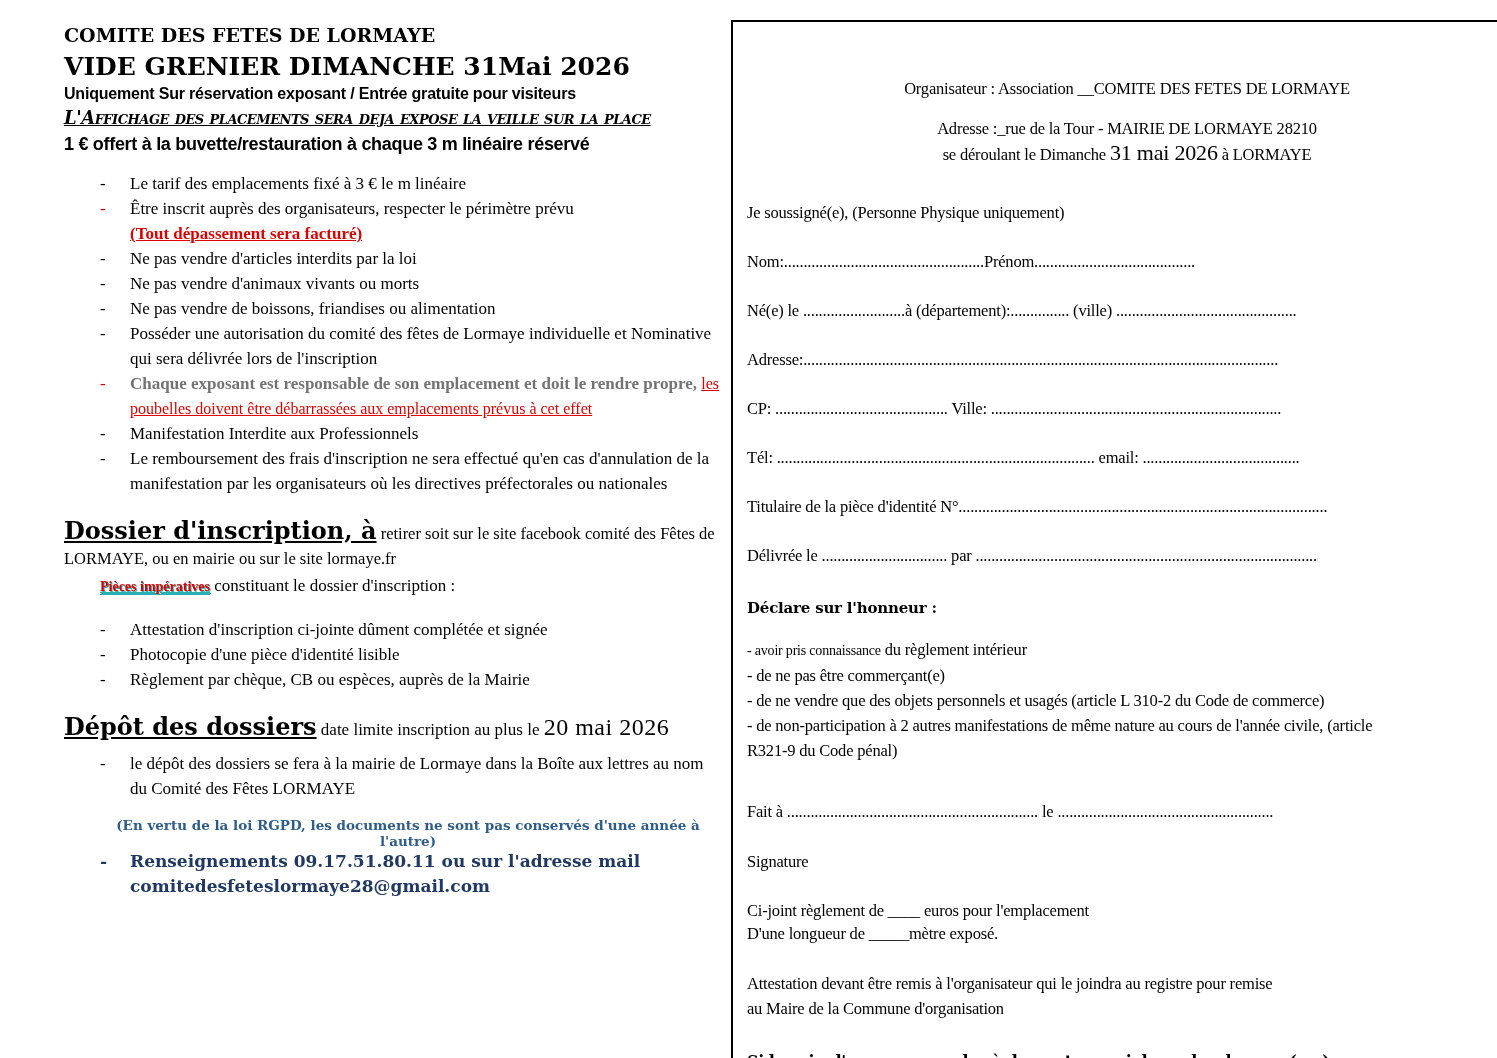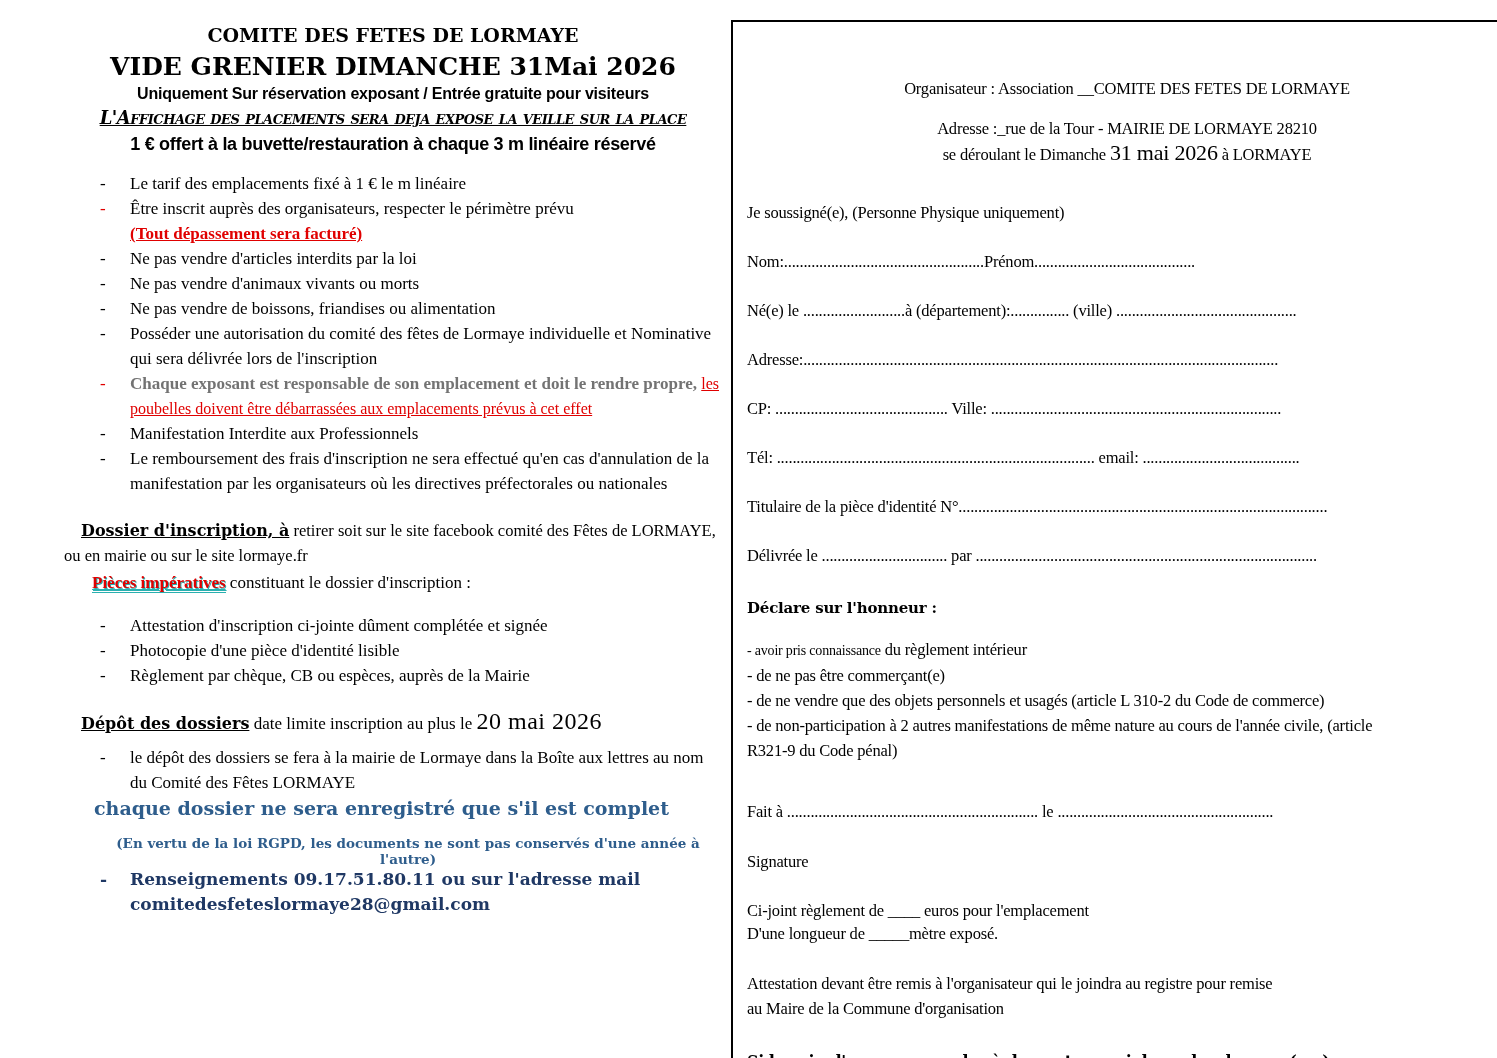--- a/index.html
+++ b/index.html
@@ -6,45 +6,46 @@
   body{
     width:1497px;height:1058px;position:relative;overflow:hidden;
     background:#ffffff;
     font-family:"Liberation Serif", serif;
     color:#000;
   }
   
   .left-col{
     position:absolute;left:64px;top:24px;width:658px;
   }
-  .c{text-align:center;}
+  .c{text-align:left;}
   .t1{font-family:"DejaVu Serif", serif;font-weight:bold;font-size:19px;margin:0 0 6px 0;}
   .t2{font-family:"DejaVu Serif", serif;font-weight:bold;font-size:25px;margin:0 0 4px 0;}
   .t3{font-family:"DejaVu Serif", serif;font-weight:bold;font-size:25px;margin:0 0 8px 0;}
   .t4{font-family:"Liberation Sans", sans-serif;font-weight:bold;font-size:16px;margin:0 0 4px 0;letter-spacing:-0.2px;}
   .t5{font-family:"DejaVu Serif", serif;font-weight:bold;font-style:italic;font-variant:small-caps;
       font-size:18px;text-decoration:underline;margin:0 0 6px 0;letter-spacing:-0.5px;}
   .t6{font-family:"Liberation Sans", sans-serif;font-weight:bold;font-size:18px;margin:0 0 0 0;letter-spacing:-0.3px;}
   .reglement-p{font-size:17.5px;margin:26px 0 0 0;}
   .head-u{font-family:"DejaVu Serif", serif;font-weight:bold;text-decoration:underline;font-size:17.5px;}
   .rules{list-style:none;margin:16px 0 0 0;padding:0 0 0 36px;font-size:17px;line-height:25px;}
   .rules li{position:relative;padding-left:30px;margin:0;}
   .rules li .dash{position:absolute;left:0;top:0;}
   .dash-red{color:#e00000;}
   .red-note{color:#e00000;font-weight:bold;text-decoration:underline;}
   .red-bold{color:#737373;font-weight:bold;}
   .red-underline{color:#e00000;text-decoration:underline;font-size:16px;}
   .dossier-p{font-size:16.5px;margin:22px 0 0 0;line-height:25px;}
-  .head-u2{font-family:"DejaVu Serif", serif;font-weight:bold;text-decoration:underline;font-size:16px;margin-left:17px;}
+  .head-u2{font-family:"DejaVu Serif", serif;font-weight:bold;text-decoration:underline;font-size:24px;}
   .pieces-p{font-size:17px;margin:2px 0 0 28px;line-height:25px;}
   .pieces-word{
-    color:#e00000;font-weight:bold;font-size:17px;
+    color:#e00000;font-weight:bold;font-size:14px;
     text-decoration:underline;text-decoration-color:#2ab0b0;
     text-shadow:1px 1px 0 #2ab0b0;
     border-bottom:1px solid #2ab0b0;
+    margin-left:8px;
   }
   .depot-p{font-size:17px;margin:20px 0 0 0;}
   .big-date{font-size:24px;letter-spacing:0.5px;}
   .depot-sub{font-family:"DejaVu Serif", serif;font-weight:bold;font-size:16.5px;margin:2px 0 0 0;}
   .blue-line{color:#2e5d8c;font-family:"DejaVu Serif", serif;font-weight:bold;font-size:19px;margin:2px 0 0 30px;}
   .rgpd{color:#2e5d8c;font-family:"DejaVu Serif", serif;font-weight:bold;font-size:13.5px;margin:16px 0 0 30px;text-align:center;}
   .navy{color:#1f3864;font-family:"DejaVu Serif", serif;font-weight:bold;}
   
   .panel{
     position:absolute;left:731px;top:20px;width:810px;height:1100px;
@@ -77,21 +78,21 @@
 <div class="left-col">
 
   <p class="t1 c">COMITE DES FETES DE LORMAYE</p>
   <p class="t2 c">VIDE GRENIER DIMANCHE 31Mai 2026</p>
   <p class="t4 c">Uniquement Sur réservation exposant / Entrée gratuite pour visiteurs</p>
   <p class="t5 c">L'Affichage des placements sera deja expose la veille sur la place</p>
   <p class="t6 c">1 € offert à la buvette/restauration à chaque 3 m linéaire réservé</p>
 
 
   <ul class="rules">
-    <li><span class="dash">-</span><span>Le tarif des emplacements fixé à 1 € le m linéaire</span></li>
+    <li><span class="dash">-</span><span>Le tarif des emplacements fixé à 3 € le m linéaire</span></li>
     <li><span class="dash dash-red">-</span><span>Être inscrit auprès des organisateurs, respecter le périmètre prévu</span><br>
       <span class="red-note">(Tout dépassement sera facturé)</span></li>
     <li><span class="dash">-</span><span>Ne pas vendre d'articles interdits par la loi</span></li>
     <li><span class="dash">-</span><span>Ne pas vendre d'animaux vivants ou morts</span></li>
     <li><span class="dash">-</span><span>Ne pas vendre de boissons, friandises ou alimentation</span></li>
     <li><span class="dash">-</span><span>Posséder une autorisation du comité des fêtes de Lormaye individuelle et Nominative qui sera délivrée lors de l'inscription</span></li>
     <li><span class="dash dash-red">-</span><span class="red-bold">Chaque exposant est responsable de son emplacement et doit le rendre propre, </span><span class="red-underline">les poubelles doivent être débarrassées aux emplacements prévus à cet effet</span></li>
     <li><span class="dash">-</span><span>Manifestation Interdite aux Professionnels</span></li>
     <li><span class="dash">-</span><span>Le remboursement des frais d'inscription ne sera effectué qu'en cas d'annulation de la manifestation par les organisateurs où les directives préfectorales ou nationales</span></li>
   </ul>
@@ -104,21 +105,20 @@
     <li><span class="dash">-</span><span>Attestation d'inscription ci-jointe dûment complétée et signée</span></li>
     <li><span class="dash">-</span><span>Photocopie d'une pièce d'identité lisible</span></li>
     <li><span class="dash">-</span><span>Règlement par chèque, CB ou espèces, auprès de la Mairie</span></li>
   </ul>
 
   <p class="depot-p"><span class="head-u2">Dépôt des dossiers</span><span> date limite inscription au plus le </span><span class="big-date">20 mai 2026</span></p>
 
   <ul class="rules" style="margin-top:10px;">
     <li><span class="dash">-</span><span>le dépôt des dossiers se fera à la mairie de Lormaye dans la Boîte aux lettres au nom du Comité des Fêtes LORMAYE</span></li>
   </ul>
-  <p class="blue-line">chaque dossier ne sera enregistré que s'il est complet</p>
   <p class="rgpd">(En vertu de la loi RGPD, les documents ne sont pas conservés d'une année à l'autre)</p>
   <ul class="rules navy" style="margin-top:0;">
     <li><span class="dash">-</span><span>Renseignements 09.17.51.80.11  ou sur l'adresse mail</span><br><span>comitedesfeteslormaye28@gmail.com</span></li>
   </ul>
 </div>
 
 <div class="panel">
   <div class="panel-inner">
 
     <p class="p-center org-line">Organisateur : Association __COMITE DES FETES DE LORMAYE</p>

